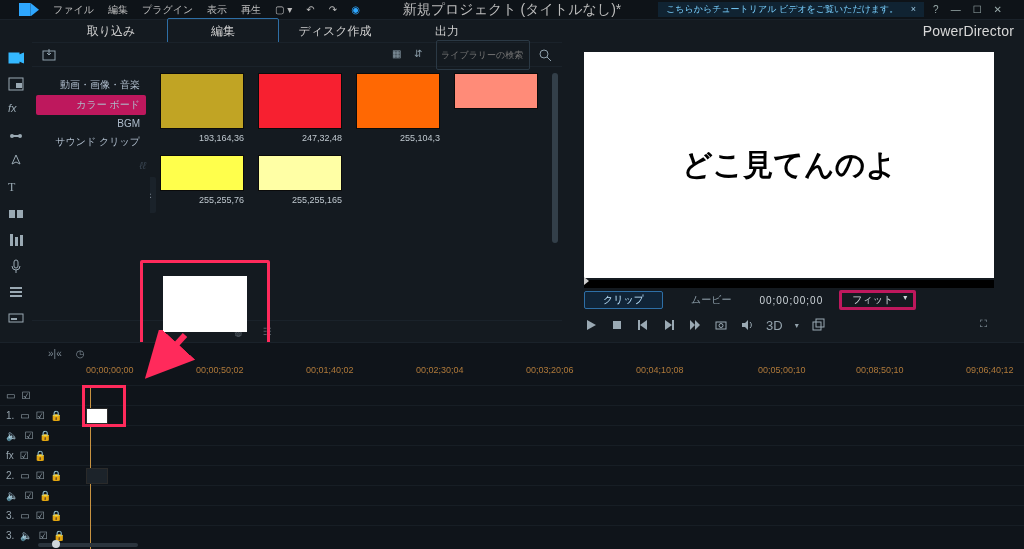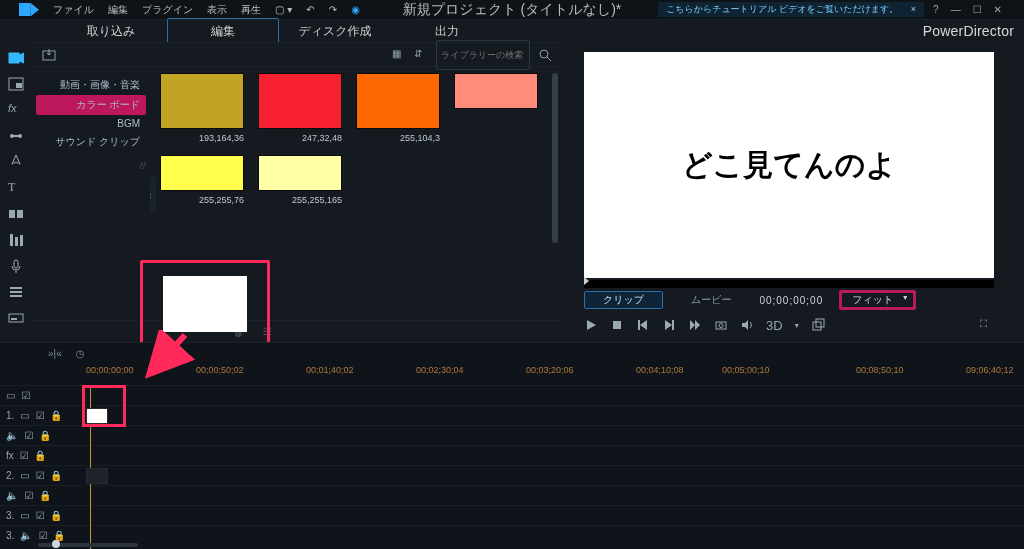--- a/index.html
+++ b/index.html
@@ -333,21 +333,21 @@
     <span>»|«</span>
     <span>◷</span>
   </div>
   <div class="ruler">
     <span class="tlabel" style="left:86px">00;00;00;00</span>
     <span class="tlabel" style="left:196px">00;00;50;02</span>
     <span class="tlabel" style="left:306px">00;01;40;02</span>
     <span class="tlabel" style="left:416px">00;02;30;04</span>
     <span class="tlabel" style="left:526px">00;03;20;06</span>
     <span class="tlabel" style="left:636px">00;04;10;08</span>
-    <span class="tlabel" style="left:722px">00;05;00;10</span>
+    <span class="tlabel" style="left:758px">00;05;00;10</span>
     <span class="tlabel" style="left:856px">00;08;50;10</span>
     <span class="tlabel" style="left:966px">09;06;40;12</span>
   </div>
   <div class="tracks">
     <div class="playhead"></div>
 
     <div class="track">
         <div class="hdr">
           <span>▭</span>
           <span>☑</span>

